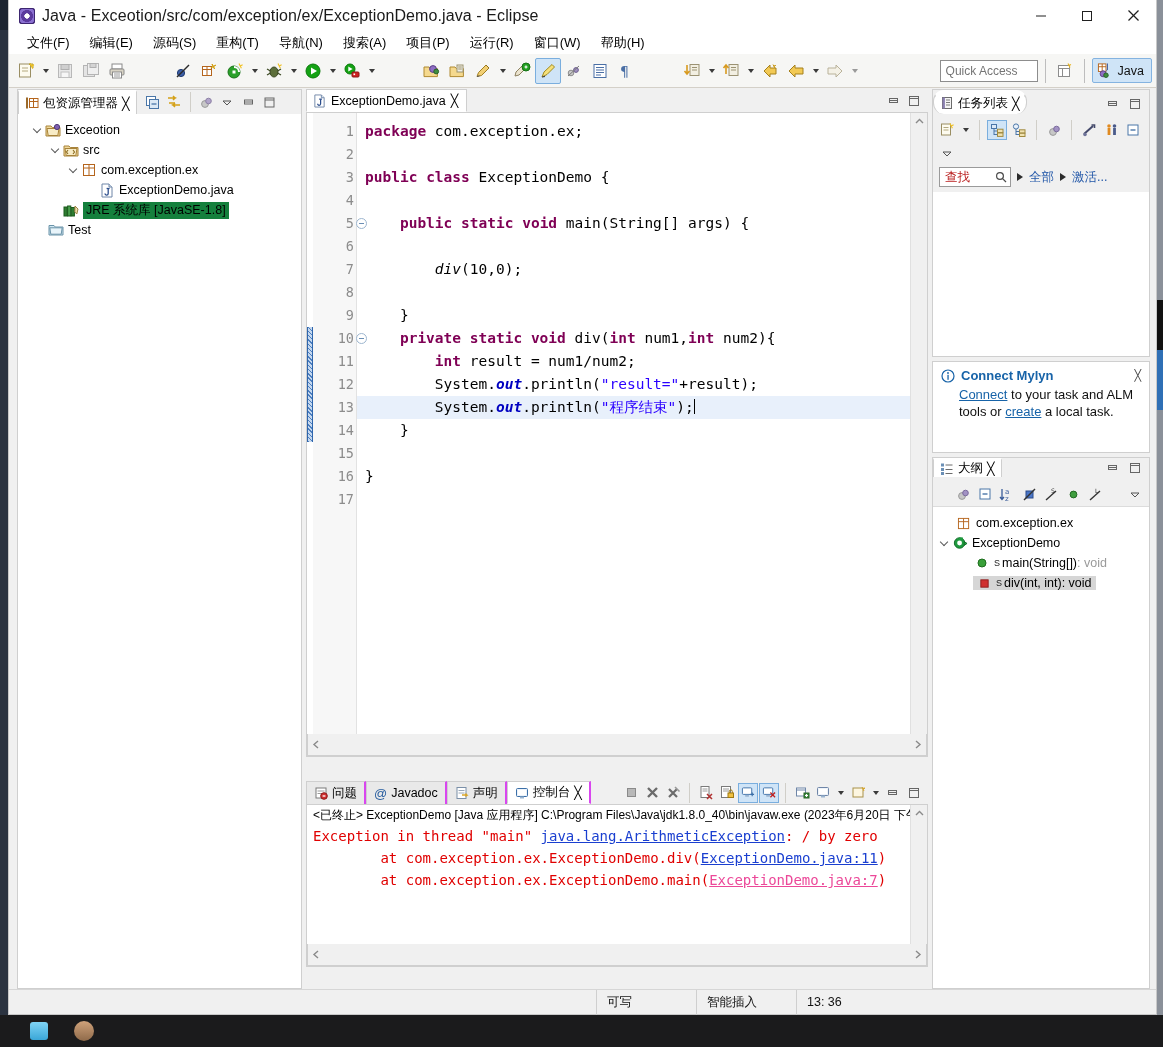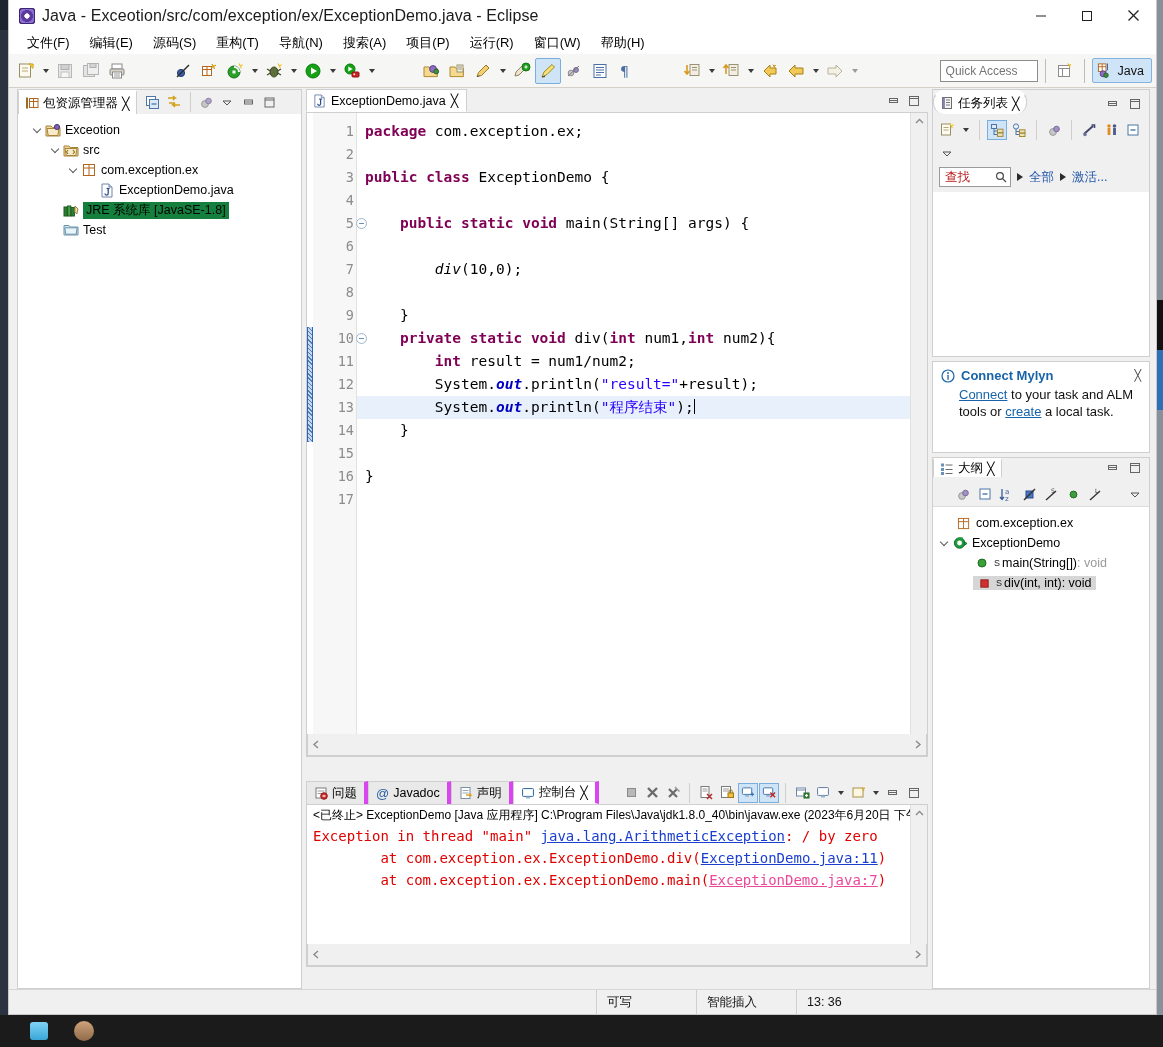--- a/index.html
+++ b/index.html
@@ -174,21 +174,21 @@
     padding:0 4px; color:#7a7a7a; font-size:9px;
   }
 
   
   .console-area {
     position:absolute; left:297px; top:692px; right:228px; bottom:0;
   }
   .cons-tabbar { height:24px; background:#f0f0f0; display:flex; align-items:stretch; border-bottom:1px solid #cfcfcf; }
   .cons-tab {
     display:flex;align-items:center;gap:4px;padding:0 7px;font-size:12.5px;
-    border-left:1px solid #cfcfcf;border-right:4px solid #d946ef;border-top:1px solid #cfcfcf;
+    border-left:1px solid #cfcfcf;border-right:2px solid #d946ef;border-top:1px solid #cfcfcf;
     background:#e9e9e9;
   }
   .cons-tab.active { background:#fff; border-bottom:1px solid #fff; }
   .cons-tools { margin-left:auto; display:flex; align-items:center; gap:1px; padding-right:4px; }
   .cons-body {
     position:absolute; left:0; top:24px; right:0; bottom:22px; background:#fff;
     border:1px solid #cfcfcf; border-top:none; display:flex;
   }
   .cons-inner { flex:1; overflow:hidden; }
   .cons-head {
@@ -639,21 +639,21 @@
             <span class="ticon">
               <svg width="17" height="15" viewBox="0 0 17 15">
                 <rect x="1" y="4" width="3.2" height="9" fill="#2f7d32" stroke="#1b5a1d"></rect>
                 <rect x="4.6" y="3" width="3.2" height="10" fill="#4aa04d" stroke="#1b5a1d"></rect>
                 <rect x="8.2" y="4.5" width="3.2" height="8.5" fill="#2f7d32" stroke="#1b5a1d"></rect>
                 <path d="M12 3 l3 3 l-1.2 5 l-2 -2 z" fill="#f0e0b0" stroke="#9a8040"></path>
               </svg>
             </span>
             <span class="tlabel tsel">JRE 系统库 [JavaSE-1.8]</span>
           </div>
-          <div class="trow" style="padding-left:30px">
+          <div class="trow" style="padding-left:15px">
             <span class="tw"></span>
             <span class="ticon">
               <svg width="16" height="14" viewBox="0 0 16 14">
                 <path d="M1 2.5 h5 l1.3 1.5 h7.7 v8 H1 z" fill="#cfe6f2" stroke="#6a93a8"></path>
                 <path d="M1.8 4.8 h12.4 l-1 6.4 H2.8 z" fill="#e8f4fa" stroke="#6a93a8"></path>
               </svg>
             </span>
             <span class="tlabel">Test</span>
           </div>
         </div>

